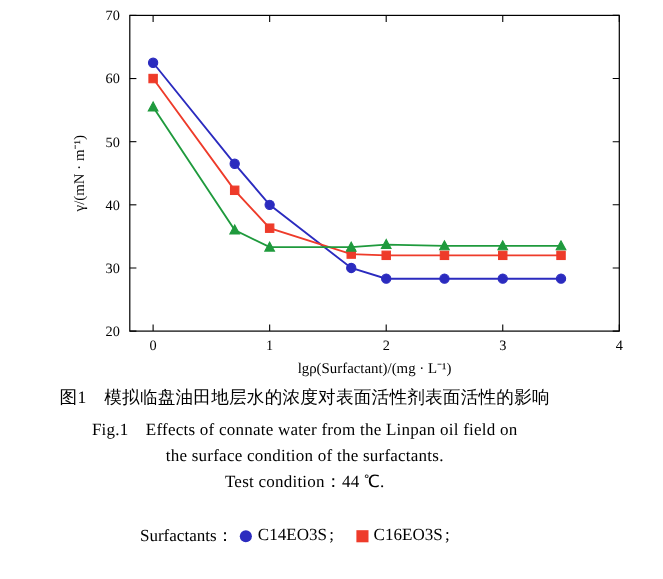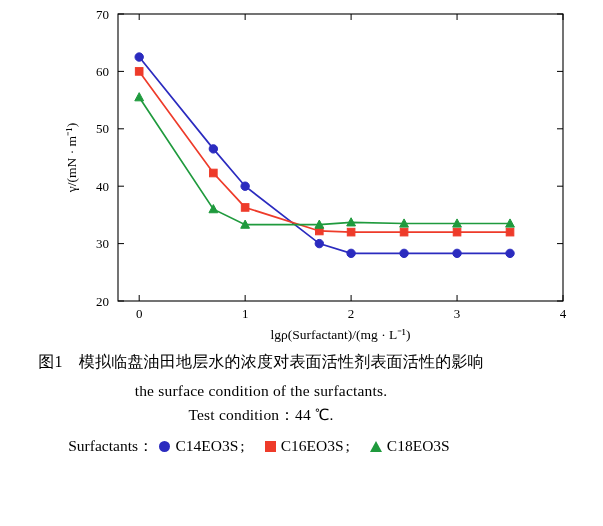--- a/index.html
+++ b/index.html
@@ -11,36 +11,36 @@
     overflow:hidden;
     position:relative;
   }
   #plot-area{
     position:absolute;
     left:0;top:0;width:603px;height:345px;
   }
   svg{display:block;}
   .caption-block{
     position:absolute;
-    left:0;top:350px;width:522px;
+    left:16px;top:350px;width:522px;
     text-align:center;
   }
   .cap-line{
     font-size:15.5px;
     line-height:1.55;
     letter-spacing:0.2px;
     white-space:nowrap;
   }
   .cap-line.cn{
     font-family:"Liberation Serif", serif;
     font-size:16px;
   }
   .cap-gap{height:4px;}
   .legend-row{
-    margin-top:9px;
+    margin-top:26px;
     display:flex;
     justify-content:center;
     align-items:center;
     font-size:15.5px;
     white-space:nowrap;
   }
   .legend-row .lbl{margin-right:4px;}
   .legend-item{display:inline-flex;align-items:center;margin:0 2px;}
   .legend-item .sym{display:inline-block;margin-right:5px;}
   .sym-circle{width:11px;height:11px;border-radius:50%;background:#2b2bbf;}
@@ -120,20 +120,21 @@
       <polygon points="351.0952380952381,217.76199999999997 346.6952380952381,225.96199999999996 355.49523809523805,225.96199999999996" fill="#1f9a3d" stroke="#1f9a3d"></polygon>
       <polygon points="404.0714285714286,218.91 399.67142857142863,227.10999999999999 408.4714285714286,227.10999999999999" fill="#1f9a3d" stroke="#1f9a3d"></polygon>
       <polygon points="457.04761904761904,218.91 452.64761904761906,227.10999999999999 461.447619047619,227.10999999999999" fill="#1f9a3d" stroke="#1f9a3d"></polygon>
       <polygon points="510.0238095238095,218.91 505.62380952380954,227.10999999999999 514.4238095238095,227.10999999999999" fill="#1f9a3d" stroke="#1f9a3d"></polygon>
     </svg>
 </div>
 
 <div class="caption-block">
   <div class="cap-line cn">图1　模拟临盘油田地层水的浓度对表面活性剂表面活性的影响</div>
   <div class="cap-gap"></div>
+  <div class="cap-line">Fig.1　Effects of connate water from the Linpan oil field on</div>
   <div class="cap-line">the surface condition of the surfactants.</div>
   <div class="cap-line">Test condition：44 ℃.</div>
 
   <div class="legend-row">
     <span class="lbl">Surfactants：</span>
 
     <span class="legend-item">
       <span class="sym sym-circle"></span>
       <span class="txt">C14EO3S</span>
       <span>;</span>
@@ -142,19 +143,14 @@
     <span style="display:inline-block;width:16px;"></span>
 
     <span class="legend-item">
       <span class="sym sym-square"></span>
       <span class="txt">C16EO3S</span>
       <span>;</span>
     </span>
 
     <span style="display:inline-block;width:16px;"></span>
 
-    <span class="legend-item">
-      <span class="sym sym-tri"></span>
-      <span class="txt">C18EO3S</span>
-      <span></span>
-    </span>
   </div>
 </div>
 
 </body></html>

